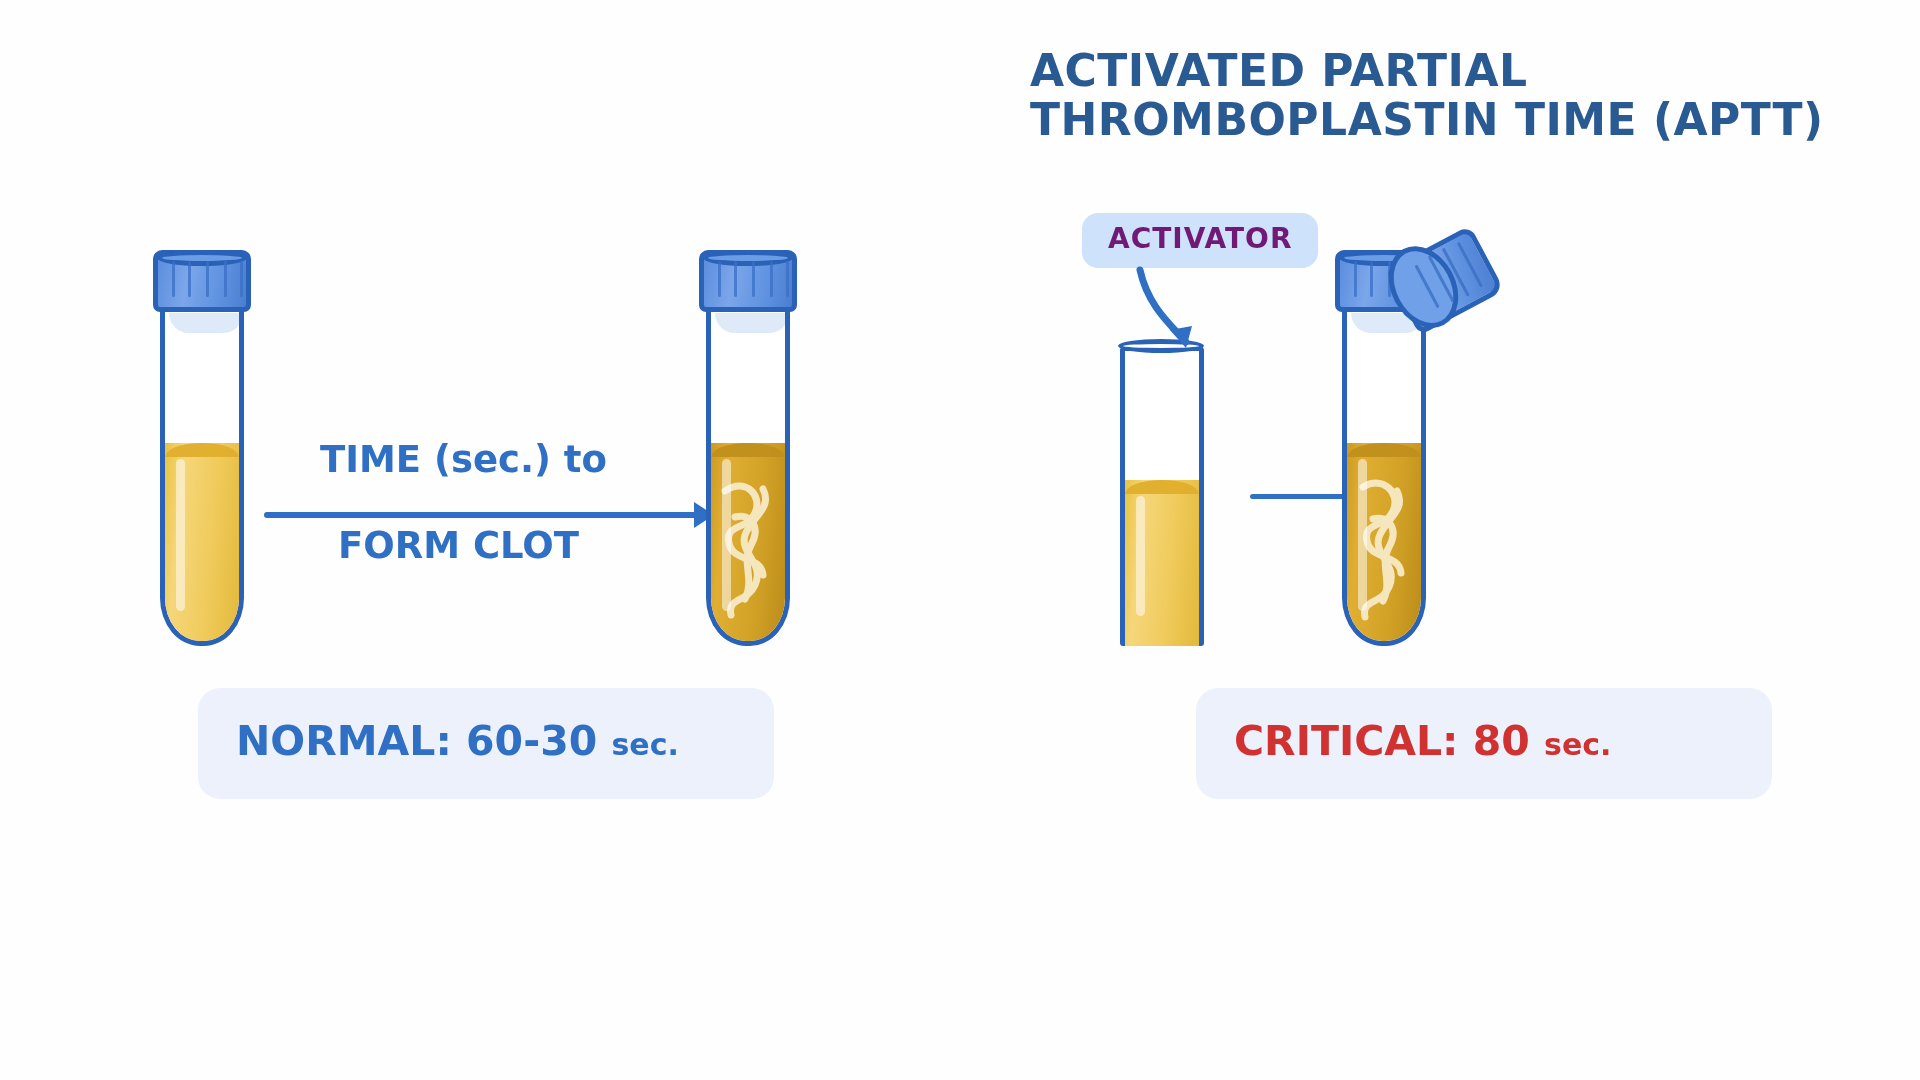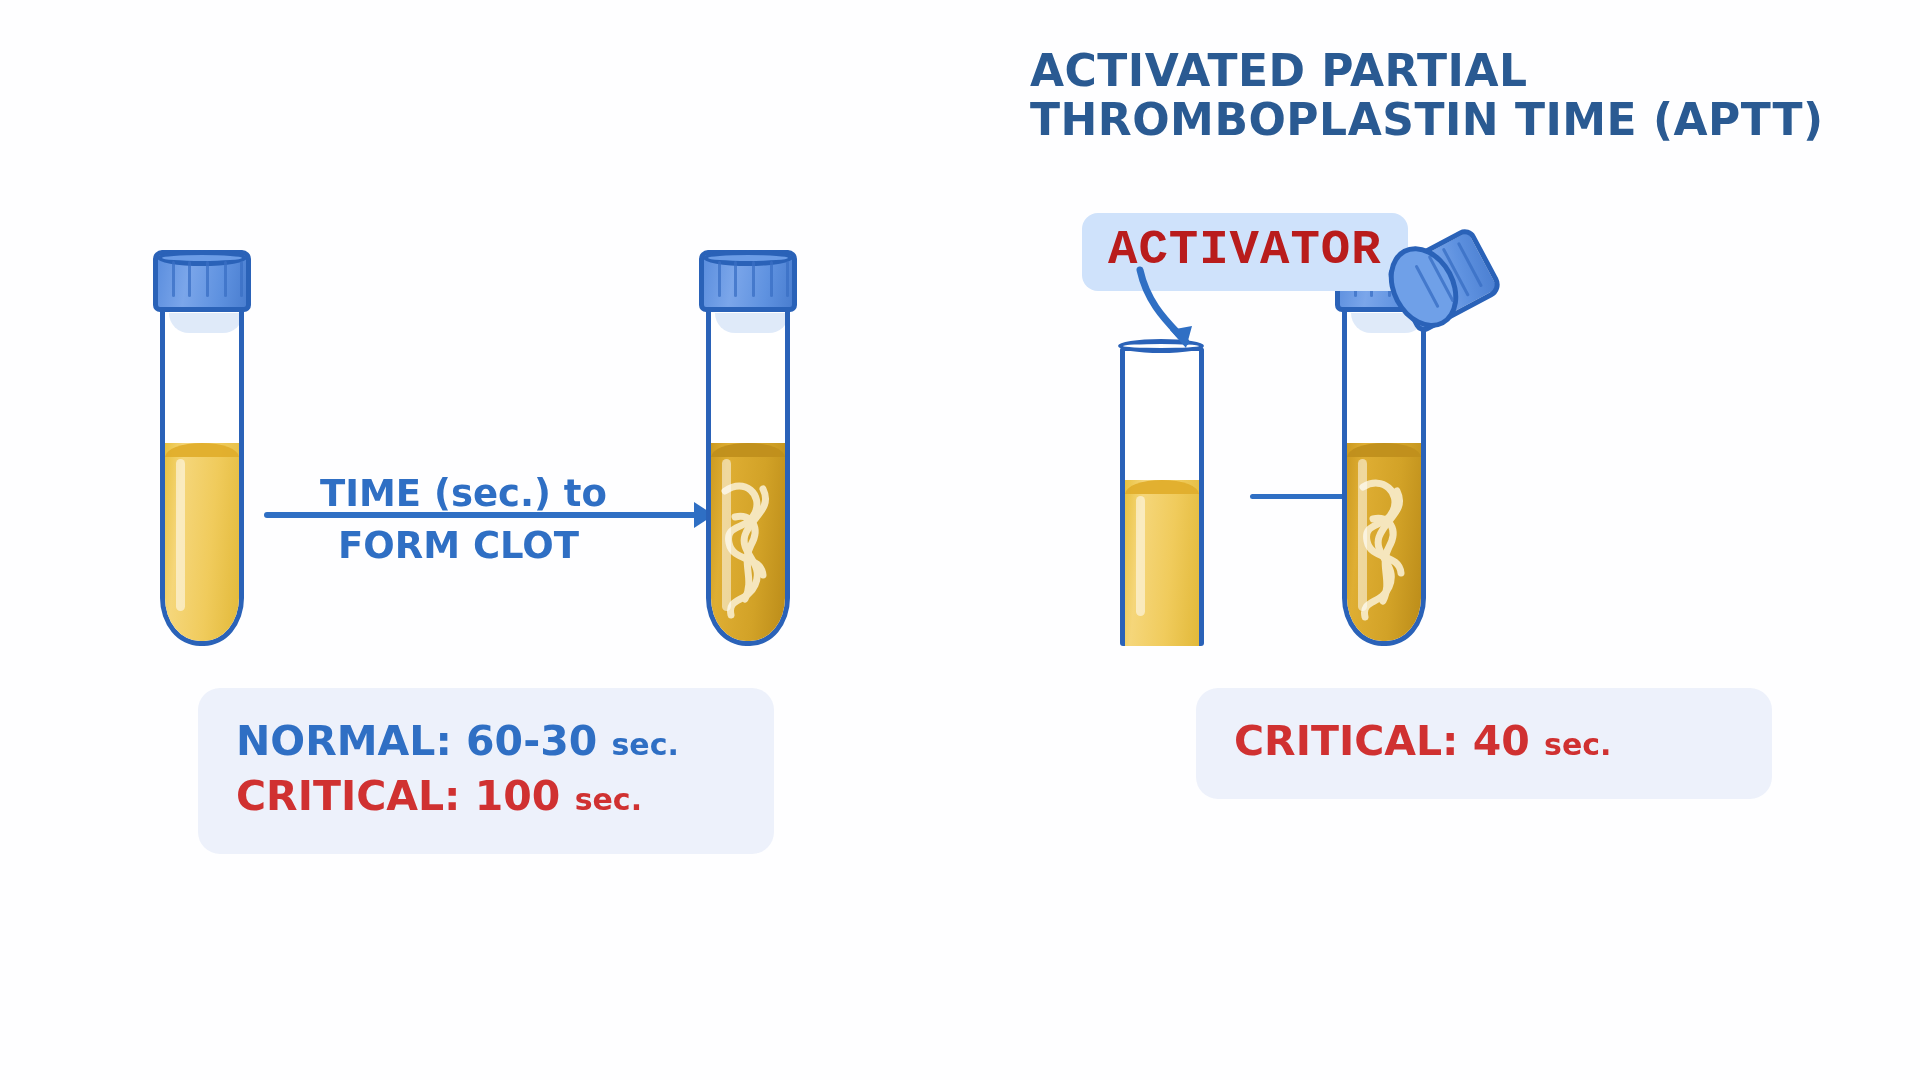--- a/index.html
+++ b/index.html
@@ -142,21 +142,21 @@
     position:absolute;color:#2f6fc4;font-weight:bold;font-size:37px;white-space:nowrap;
   }
 
   
   #activator-badge{
     position:absolute;left:1082px;top:213px;
     background:#cfe2fb;border-radius:16px;
     padding:9px 26px 13px 26px;
   }
   #activator-badge span{
-    color:#b91c1c;font-weight:bold;font-size:49px;letter-spacing:1px;white-space:nowrap;font-family:Liberation Mono, monospace;
+    color:#701a75;font-weight:bold;font-size:28px;letter-spacing:1px;white-space:nowrap;
   }
 
   
   .info-box{
     position:absolute;
     background:#edf1fb;
     border-radius:22px;
     padding:26px 38px 30px 38px;
   }
   #ptt-info{left:198px;top:688px;width:500px;}
@@ -184,21 +184,21 @@
         <span style="left:6px;"></span>
           <span style="left:22px;"></span>
         <span style="left:40px;"></span>
           <span style="left:58px;"></span>
           <span style="left:74px;"></span>
       </div>
     </div>
   </div>
 
   <div>
-    <div class="arrow-label" style="left:320px;top:438px;margin-top:34px;">TIME (sec.) to</div>
+    <div class="arrow-label" style="left:320px;top:438px;">TIME (sec.) to</div>
     <div class="arrow-line" style="left:264px;top:512px;width:434px;"></div>
     <div class="arrow-head" style="left:694px;top:502px;"></div>
     <div class="arrow-label" style="left:338px;top:524px;">FORM CLOT</div>
   </div>
 
   <div class="tube" style="left:706px;top:296px;">
     <div class="tube-body">
       <div class="neck"></div>
       <div class="fluid fluid-clot" style="height:198px;">
         <svg class="clot-svg" width="74" height="190" viewBox="0 0 74 190">
@@ -220,25 +220,20 @@
       </div>
     </div>
   </div>
 
   <div class="info-box" id="ptt-info">
     <div class="info-line info-normal">
       <span>NORMAL:</span>
       <span>60-30</span>
       <span class="unit">sec.</span>
     </div>
-    <div class="info-line info-critical">
-      <span>CRITICAL:</span>
-      <span>100</span>
-      <span class="unit">sec.</span>
-    </div>
   </div>
 </div>
 
 <div class="panel" id="panel-aptt">
 
   <div class="title" id="aptt-title" style="left:70px;top:46px;width:920px;">ACTIVATED PARTIAL
 THROMBOPLASTIN TIME (aPTT)</div>
 
   <div class="tube tube-open" style="left:160px;top:346px;">
     <div class="tube-body">
@@ -292,17 +287,17 @@
       <span style="left:34px;top:24px;height:48px;"></span>
       <span style="left:50px;top:22px;height:52px;"></span>
       <span style="left:66px;top:22px;height:54px;"></span>
       <span style="left:82px;top:24px;height:50px;"></span>
     </div>
   </div>
 
   <div class="info-box" id="aptt-info" style="left:236px;top:688px;">
     <div class="info-line info-critical">
       <span>CRITICAL:</span>
-      <span>40</span>
+      <span>80</span>
       <span class="unit">sec.</span>
     </div>
   </div>
 </div>
 
 </body></html>

